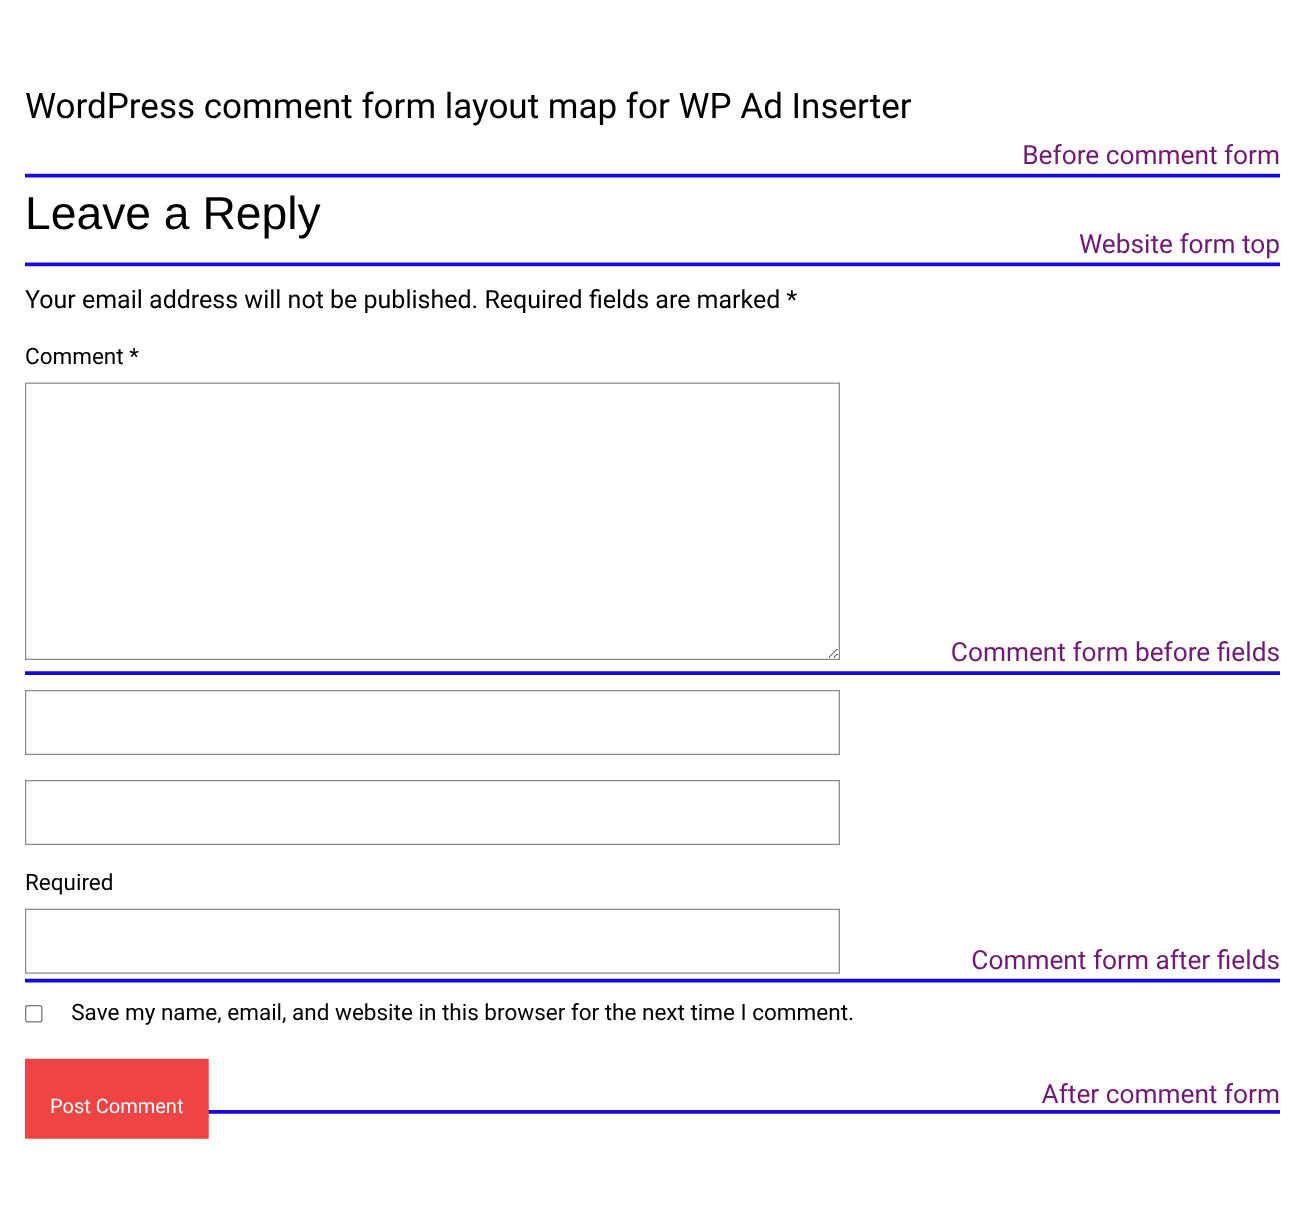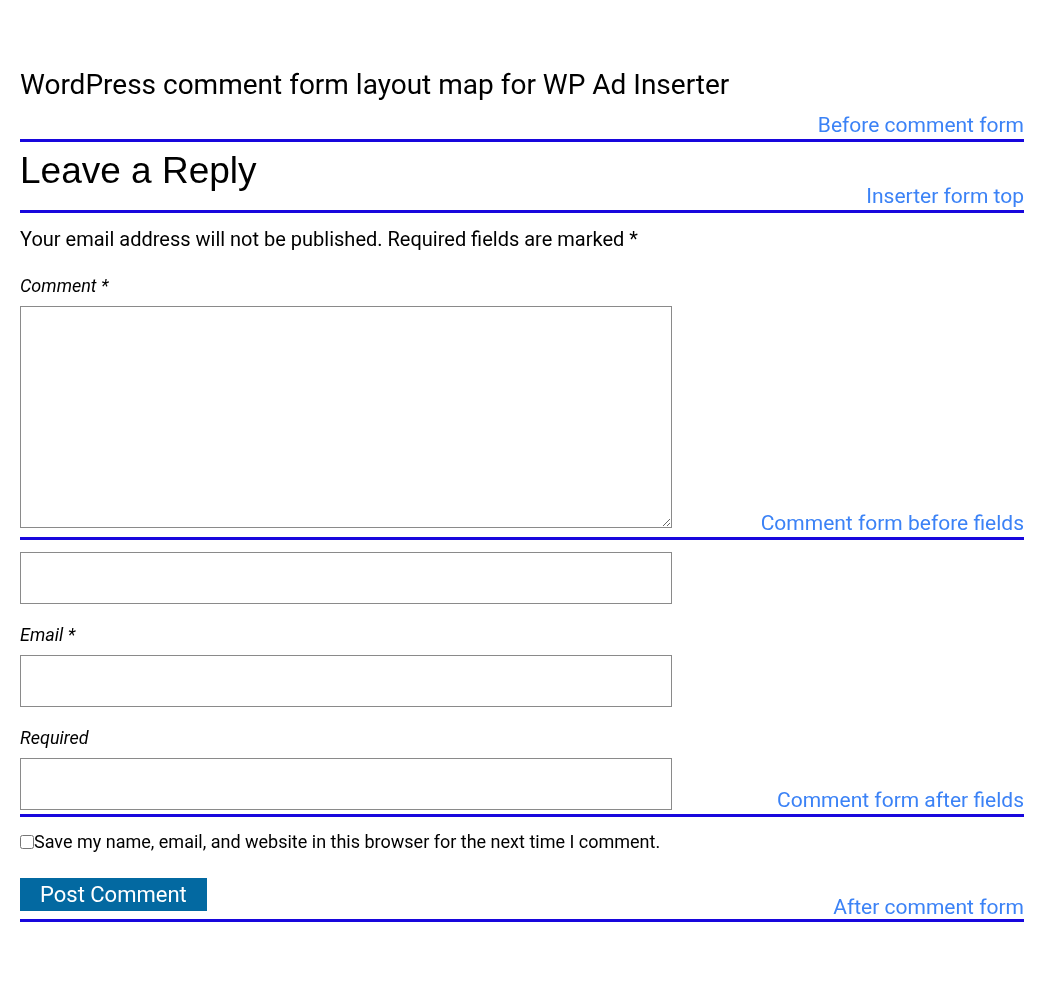--- a/index.html
+++ b/index.html
@@ -24,21 +24,21 @@
       position: relative;
       border-bottom: 3px solid #1807dd;
       margin-top: 0;
     }
     .divider-label {
       position: absolute;
       right: 0;
       bottom: 2px;
       font-size: 21px;
       font-weight: 400;
-      color: #3b82f6;
+      color: #701a75;
     }
     .reply-heading {
       font-family: Liberation Sans, sans-serif;
       font-size: 37px;
       font-weight: 400;
       margin-top: 8px;
       margin-bottom: 18px;
     }
     .email-note {
       font-size: 20px;
@@ -48,21 +48,20 @@
     .field-group {
       margin-bottom: 20px;
     }
     .field-group.comment-group {
       margin-bottom: 5px;
     }
     .field-label {
       font-size: 18px;
       display: block;
       margin-bottom: 10px;
-      font-style: italic;
     }
     textarea.comment-box {
       width: 652px;
       height: 222px;
       border: 1px solid #8a8a8a;
       font-family: inherit;
       font-size: 16px;
       padding: 8px;
       resize: both;
     }
@@ -73,81 +72,80 @@
       font-family: inherit;
       font-size: 16px;
       padding: 8px;
     }
     .first-field {
       margin-top: 12px;
     }
     .save-row {
       display: flex;
       align-items: center;
-      gap: 0;
+      gap: 23px;
       margin-top: 14px;
       margin-bottom: 26px;
     }
     .save-row input[type="checkbox"] {
       width: 14px;
       height: 14px;
     }
     .save-row label {
       font-size: 18px;
     }
     .submit-row {
       position: relative;
       border-bottom: 3px solid #1807dd;
       height: 44px;
     }
     .post-btn {
-      background: #0369a1;
+      background: #ef4444;
       color: #ffffff;
       border: none;
-      font-size: 22px;
-      padding: 4px 20px;
+      font-size: 16px;
+      padding: 28px 20px;
       cursor: pointer;
       font-family: inherit;
     }
     .submit-row .divider-label {
       bottom: 0;
     }
   </style>
 </head>
 <body>
 
 <h1 class="page-title">WordPress comment form layout map for WP Ad Inserter</h1>
 
 <div class="divider-row">
   <span class="divider-label">Before comment form</span>
 </div>
 
 <h2 class="reply-heading">Leave a Reply</h2>
 
 <div class="divider-row">
-  <span class="divider-label">Inserter form top</span>
+  <span class="divider-label">Website form top</span>
 </div>
 
 <p class="email-note">Your email address will not be published. Required fields are marked *</p>
 
 <div class="field-group comment-group">
   <label class="field-label">Comment *</label>
   <textarea class="comment-box" style=""></textarea>
 </div>
 
 <div class="divider-row">
   <span class="divider-label">Comment form before fields</span>
 </div>
 
 <div class="field-group first-field">
   <input type="text" class="text-input" style="">
 </div>
 
 <div class="field-group">
-  <label class="field-label">Email *</label>
   <input type="text" class="text-input" style="">
 </div>
 
 <div class="field-group" style="margin-bottom:4px;">
   <label class="field-label">Required</label>
   <input type="text" class="text-input" style="">
 </div>
 
 <div class="divider-row">
   <span class="divider-label">Comment form after fields</span>

